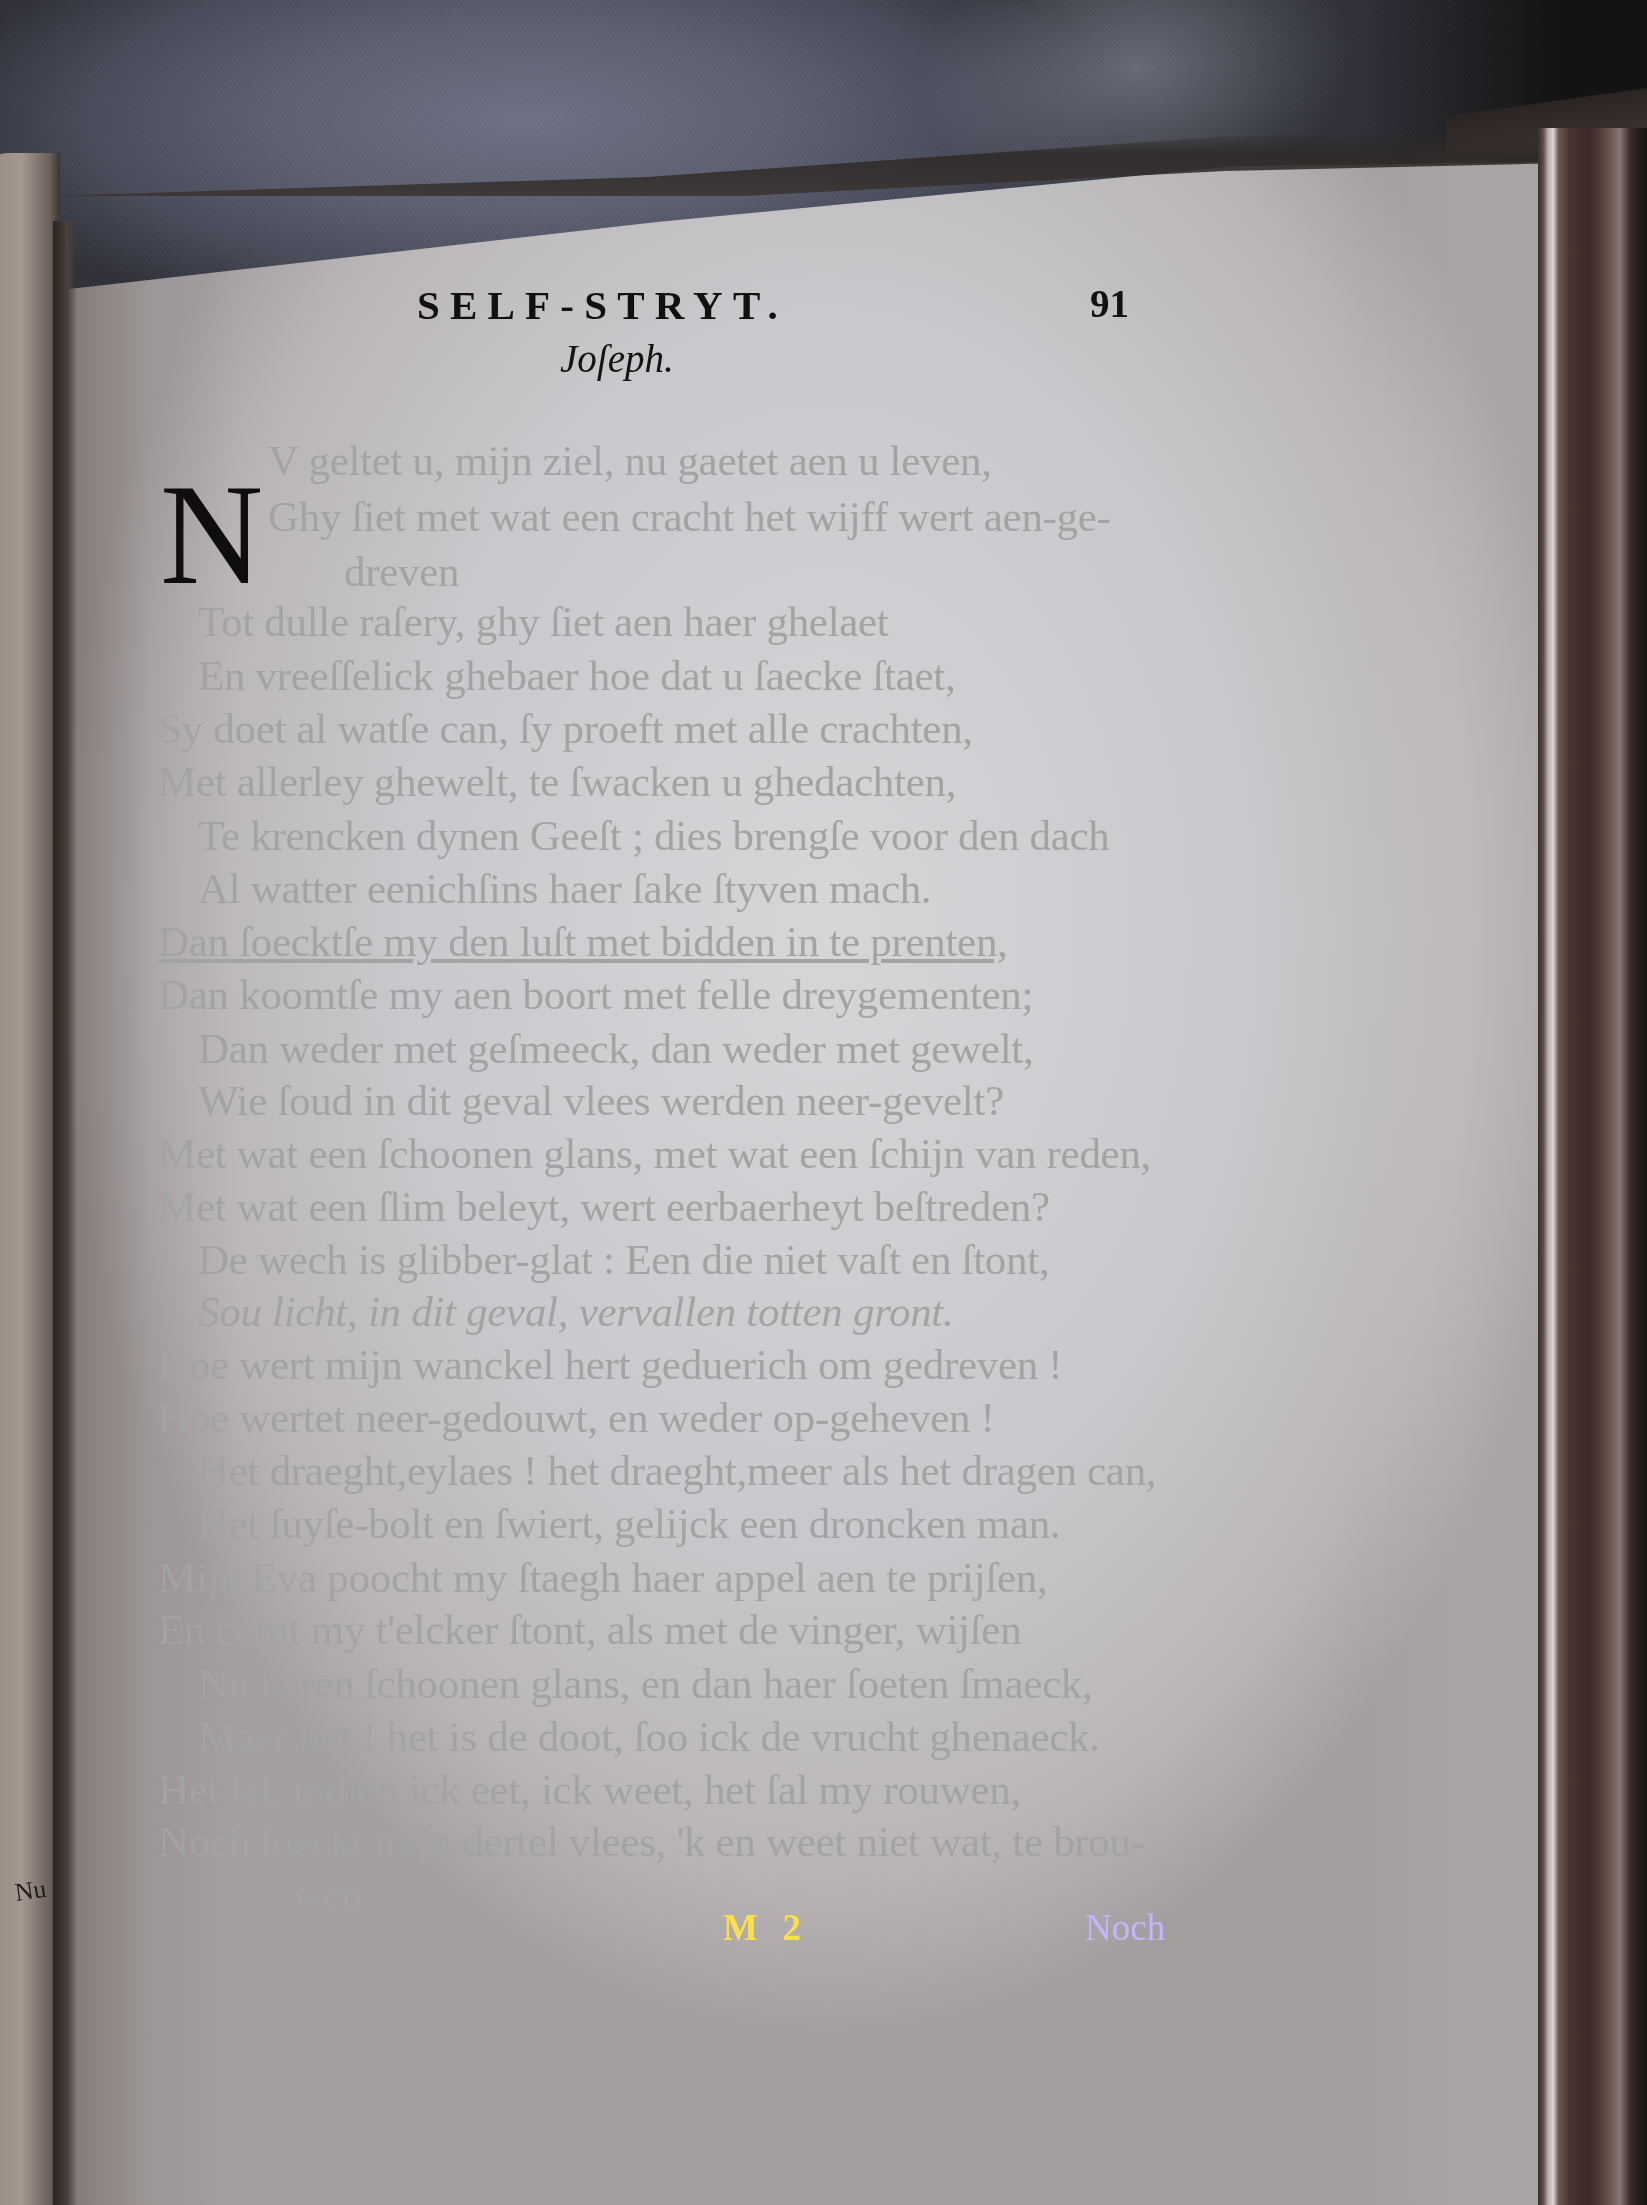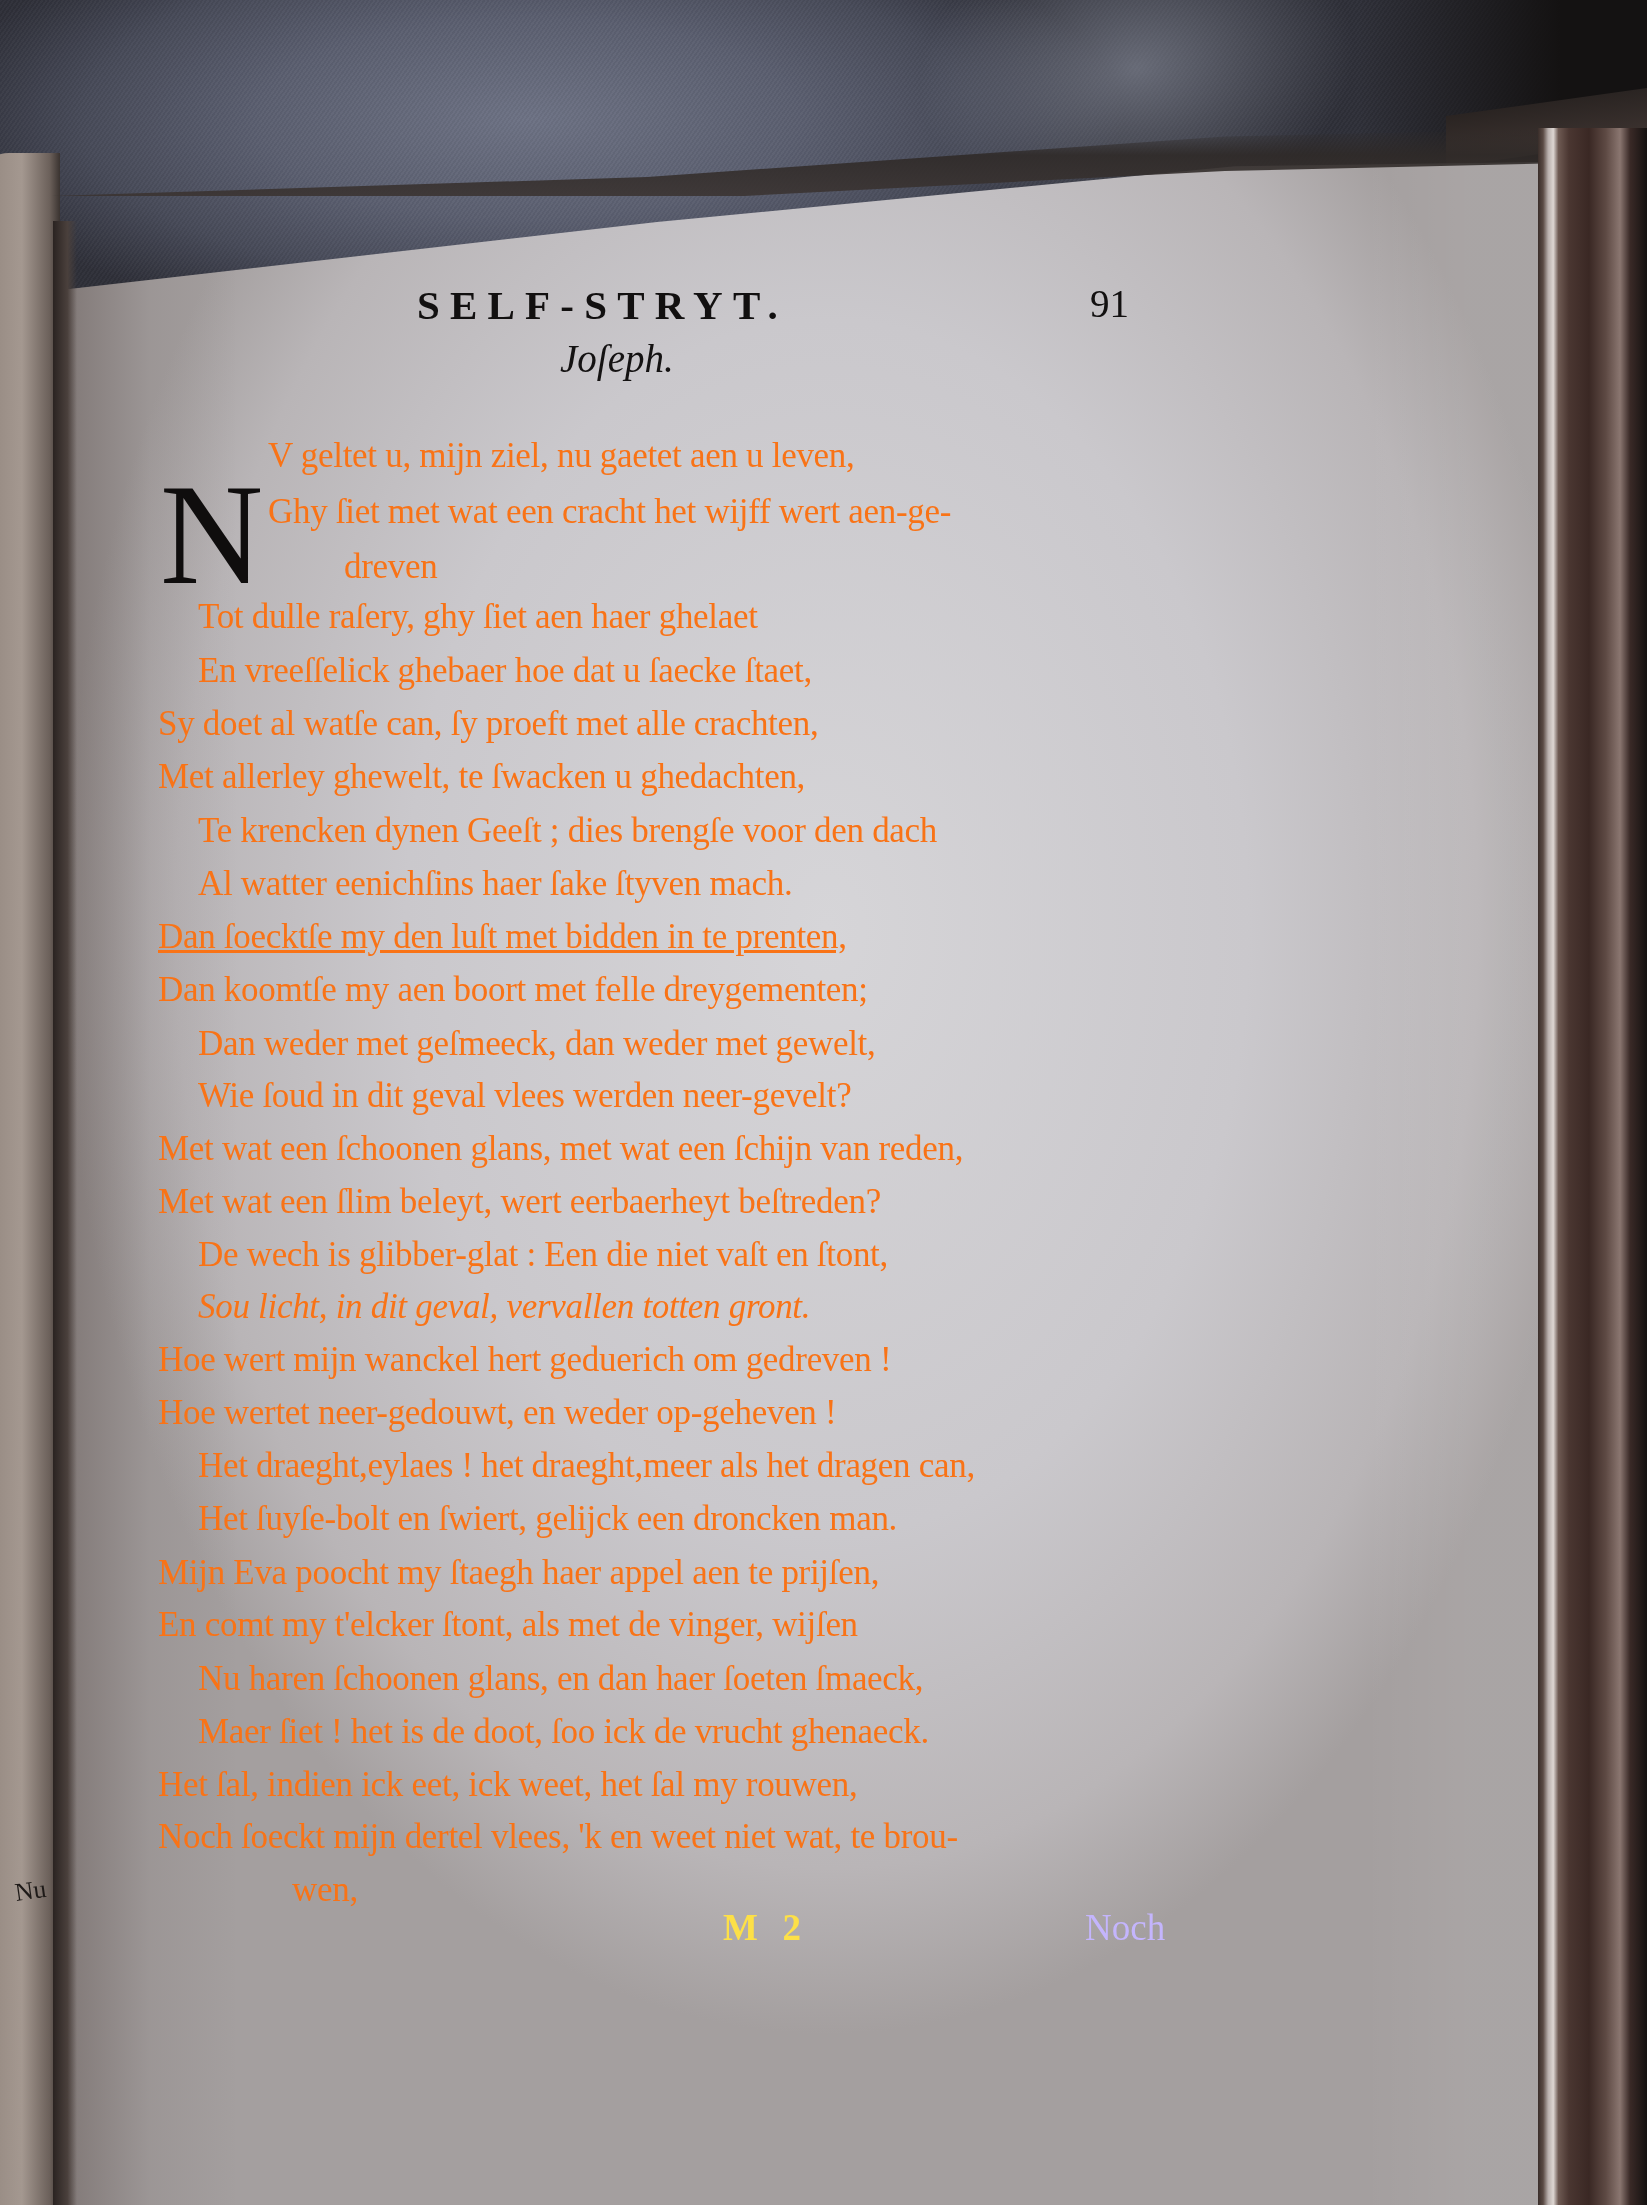--- a/index.html
+++ b/index.html
@@ -119,21 +119,21 @@
       font-size: 41px;
       font-weight: bold;
       letter-spacing: 10.2px;
       color: #121010;
     }
     .page-number {
       position: absolute;
       left: 1045px; top: 281px;
       font-family: "Liberation Serif", serif;
       font-size: 39px;
-      font-weight: normal;
+      font-weight: bold;
       color: #121010;
       text-align: right;
     }
     .speaker {
       position: absolute;
       left: 515px; top: 336px;
       font-family: "Liberation Serif", serif;
       font-style: italic;
       font-size: 39px;
       color: #141212;
@@ -142,23 +142,23 @@
       position: absolute;
       left: 115px; top: 464px;
       font-family: "Liberation Serif", serif;
       font-size: 143px;
       line-height: 1;
       color: #0f0d0d;
     }
     .verse-line {
       position: absolute;
       font-family: "Liberation Serif", serif;
-      font-size: 35px;
+      font-size: 43px;
       white-space: nowrap;
-      color: #f97316;
+      color: #a3a3a3;
       letter-spacing: -0.3px;
     }
     .signature {
       position: absolute;
       left: 678px; top: 1906px;
       font-family: "Liberation Serif", serif;
       font-size: 37px;
       font-weight: bold;
       color: #fde047;
       word-spacing: 15.3px;

